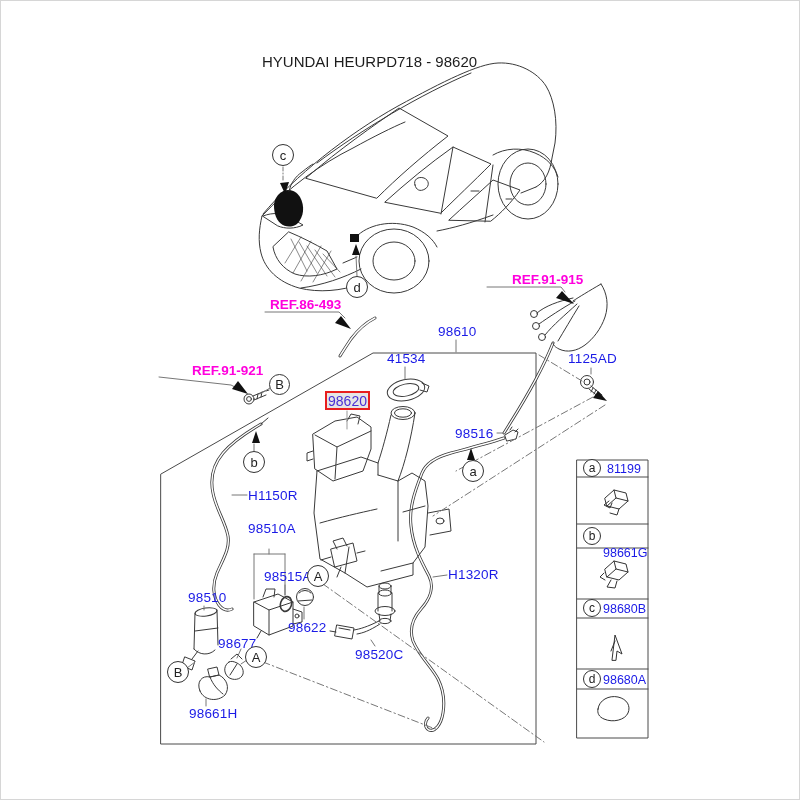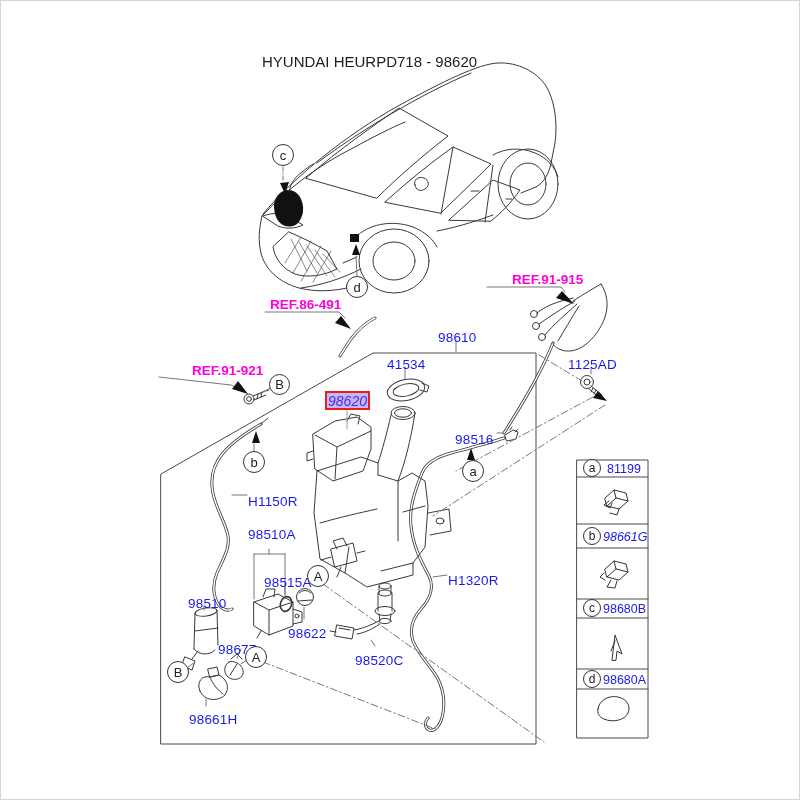--- a/index.html
+++ b/index.html
@@ -1,23 +1,23 @@
 <!DOCTYPE html>
 <html><head>
 <meta charset="utf-8">
 <style>
   html,body{margin:0;padding:0;background:#fff;}
   #canvas{position:relative;width:800px;height:800px;background:#fff;border:1px solid #d6d6d6;box-sizing:border-box;
           font-family:"Liberation Sans", sans-serif; overflow:hidden;}
   svg.art{position:absolute;left:0;top:0;width:800px;height:800px;}
   .title{position:absolute;color:#1c1c1c;font-size:15px;white-space:nowrap;}
-  .plabel{position:absolute;color:#1a1ae6;font-size:13.5px;letter-spacing:.2px;white-space:nowrap;margin-top:6px;}
+  .plabel{position:absolute;color:#1a1ae6;font-size:13.5px;letter-spacing:.2px;white-space:nowrap;}
   .ref{position:absolute;color:#ff00dd;font-size:13.5px;font-weight:600;white-space:nowrap;}
-  .hl{position:absolute;left:324px;top:390px;width:45px;height:19px;background:#c4b5fd;border:2px solid #e81e1e;
-      color:#4a2fd4;font-size:14px;display:flex;align-items:center;justify-content:center;box-sizing:border-box;font-style:italic;}
+  .hl{position:absolute;left:324px;top:390px;width:45px;height:19px;background:#e5e5e5;border:2px solid #e81e1e;
+      color:#4a2fd4;font-size:14px;display:flex;align-items:center;justify-content:center;box-sizing:border-box;}
   .callout{position:absolute;width:22px;height:22px;border:1.3px solid #333;border-radius:50%;background:#fff;
            display:flex;align-items:center;justify-content:center;font-size:13px;color:#222;box-sizing:border-box;}
   .lcirc{position:absolute;width:18px;height:18px;border:1.2px solid #333;border-radius:50%;background:#fff;
          display:flex;align-items:center;justify-content:center;font-size:12px;color:#222;box-sizing:border-box;}
   .lnum{position:absolute;color:#1a1ae6;font-size:12.5px;white-space:nowrap;}
 </style>
 </head>
 <body>
 
 <div id="canvas">
@@ -222,21 +222,21 @@
         <path d="M355,243 L351,254 L359,254 Z"></path>
         <path d="M255,430 L251,442 L259,442 Z"></path>
         <path d="M470,447 L466,459 L474,459 Z"></path>
         <path d="M606,400 L597,390 L592,397 Z"></path>
       </g>
     </g>
   </svg>
 
   <div class="title" style="left:261px;top:52px;">HYUNDAI HEURPD718 - 98620</div>
 
-  <div class="ref" style="left:269px;top:296px;">REF.86-491</div>
+  <div class="ref" style="left:269px;top:296px;">REF.86-493</div>
   <div class="ref" style="left:491px;top:271px;padding-left:20px;">REF.91-915</div>
   <div class="ref" style="left:163px;top:362px;padding-left:28px;">REF.91-921</div>
 
   <div class="plabel" style="left:437px;top:323px;">98610</div>
   <div class="plabel" style="left:386px;top:350px;">41534</div>
   <div class="hl">98620</div>
   <div class="plabel" style="left:454px;top:425px;">98516</div>
   <div class="plabel" style="left:567px;top:350px;">1125AD</div>
   <div class="plabel" style="left:247px;top:487px;">H1150R</div>
   <div class="plabel" style="left:247px;top:520px;text-align:center;">98510A</div>
@@ -253,19 +253,19 @@
   <div class="callout" style="left:268px;top:373px;width:21px;height:21px;">B</div>
   <div class="callout" style="left:242px;top:450px;">b</div>
   <div class="callout" style="left:461px;top:459px;">a</div>
   <div class="callout" style="left:306px;top:564px;">A</div>
   <div class="callout" style="left:244px;top:645px;">A</div>
   <div class="callout" style="left:166px;top:660px;">B</div>
 
   <div class="lcirc" style="left:582px;top:458px;">a</div>
   <div class="lnum" style="left:606px;top:461px;">81199</div>
   <div class="lcirc" style="left:582px;top:526px;">b</div>
-  <div class="lnum" style="left:602px;top:529px;font-style:italic;">98661G</div>
+  <div class="lnum" style="left:602px;top:545px;">98661G</div>
   <div class="lcirc" style="left:582px;top:598px;">c</div>
   <div class="lnum" style="left:602px;top:601px;">98680B</div>
   <div class="lcirc" style="left:582px;top:669px;">d</div>
   <div class="lnum" style="left:602px;top:672px;">98680A</div>
 
 </div>
 
 </body></html>

